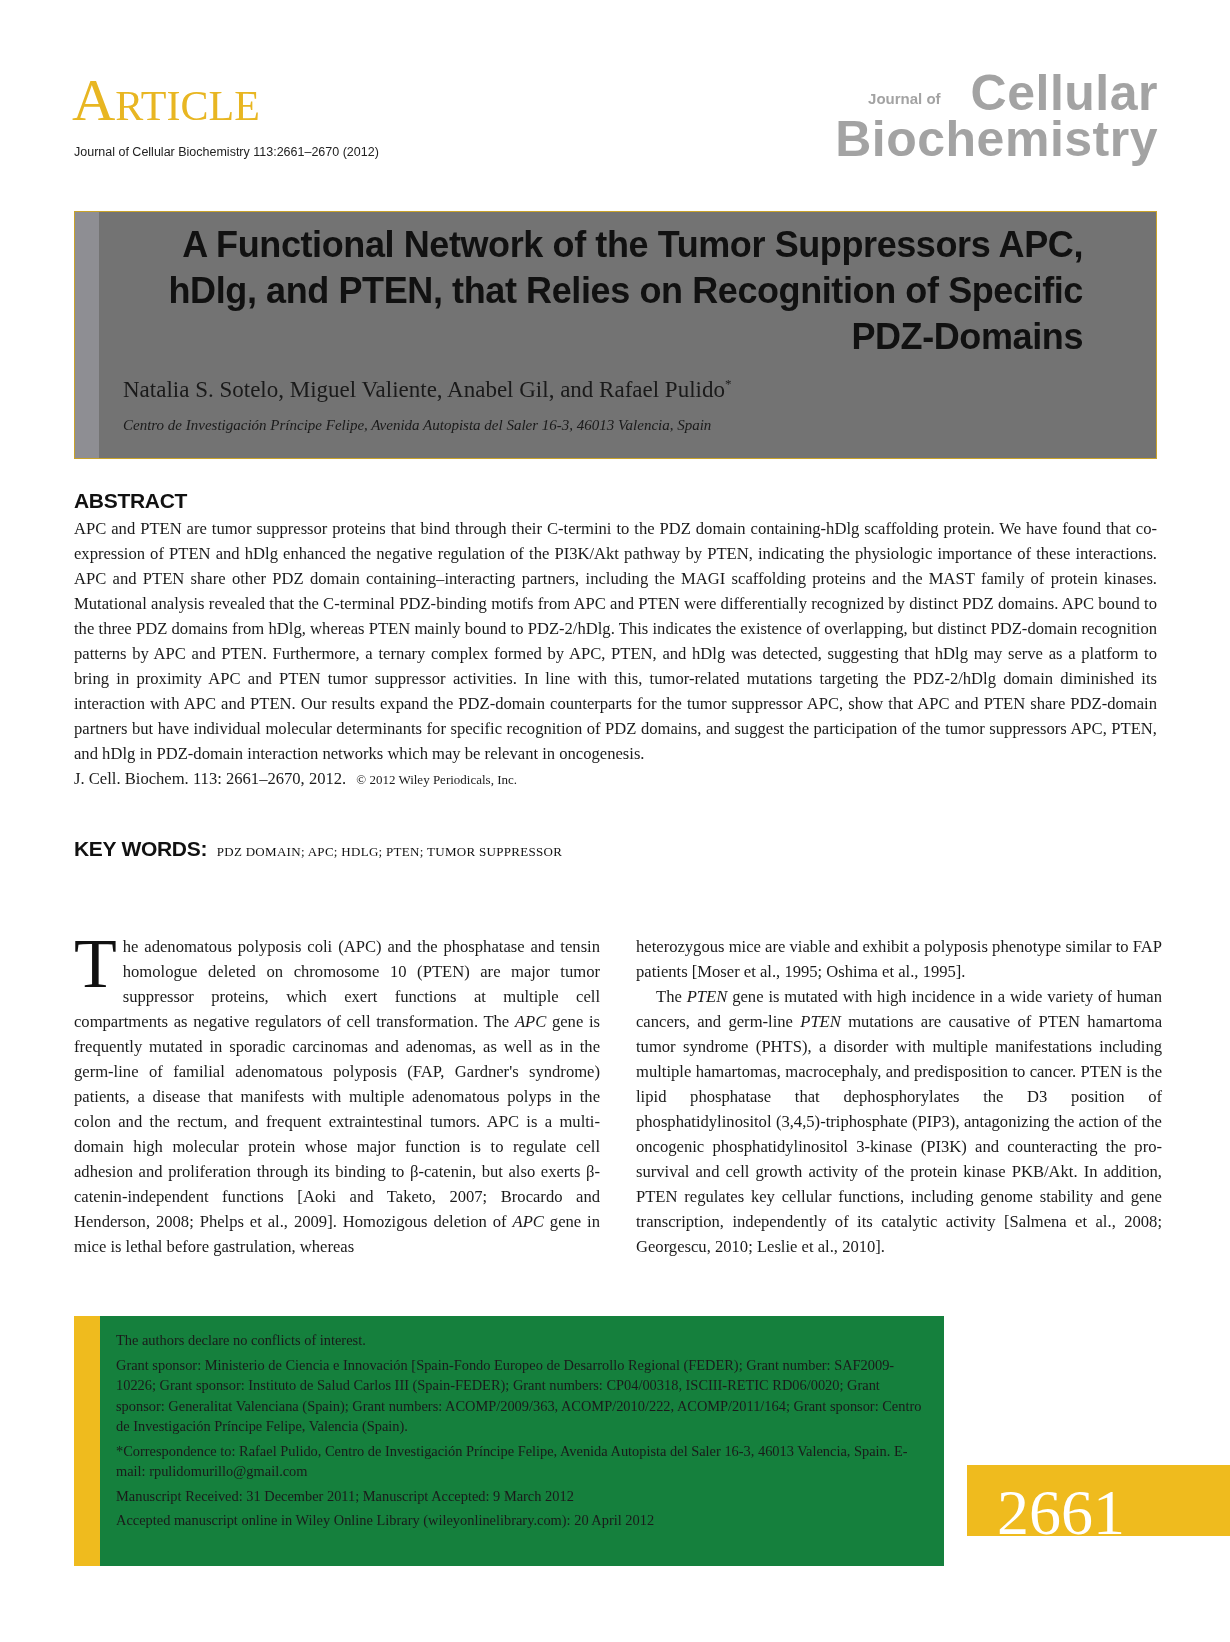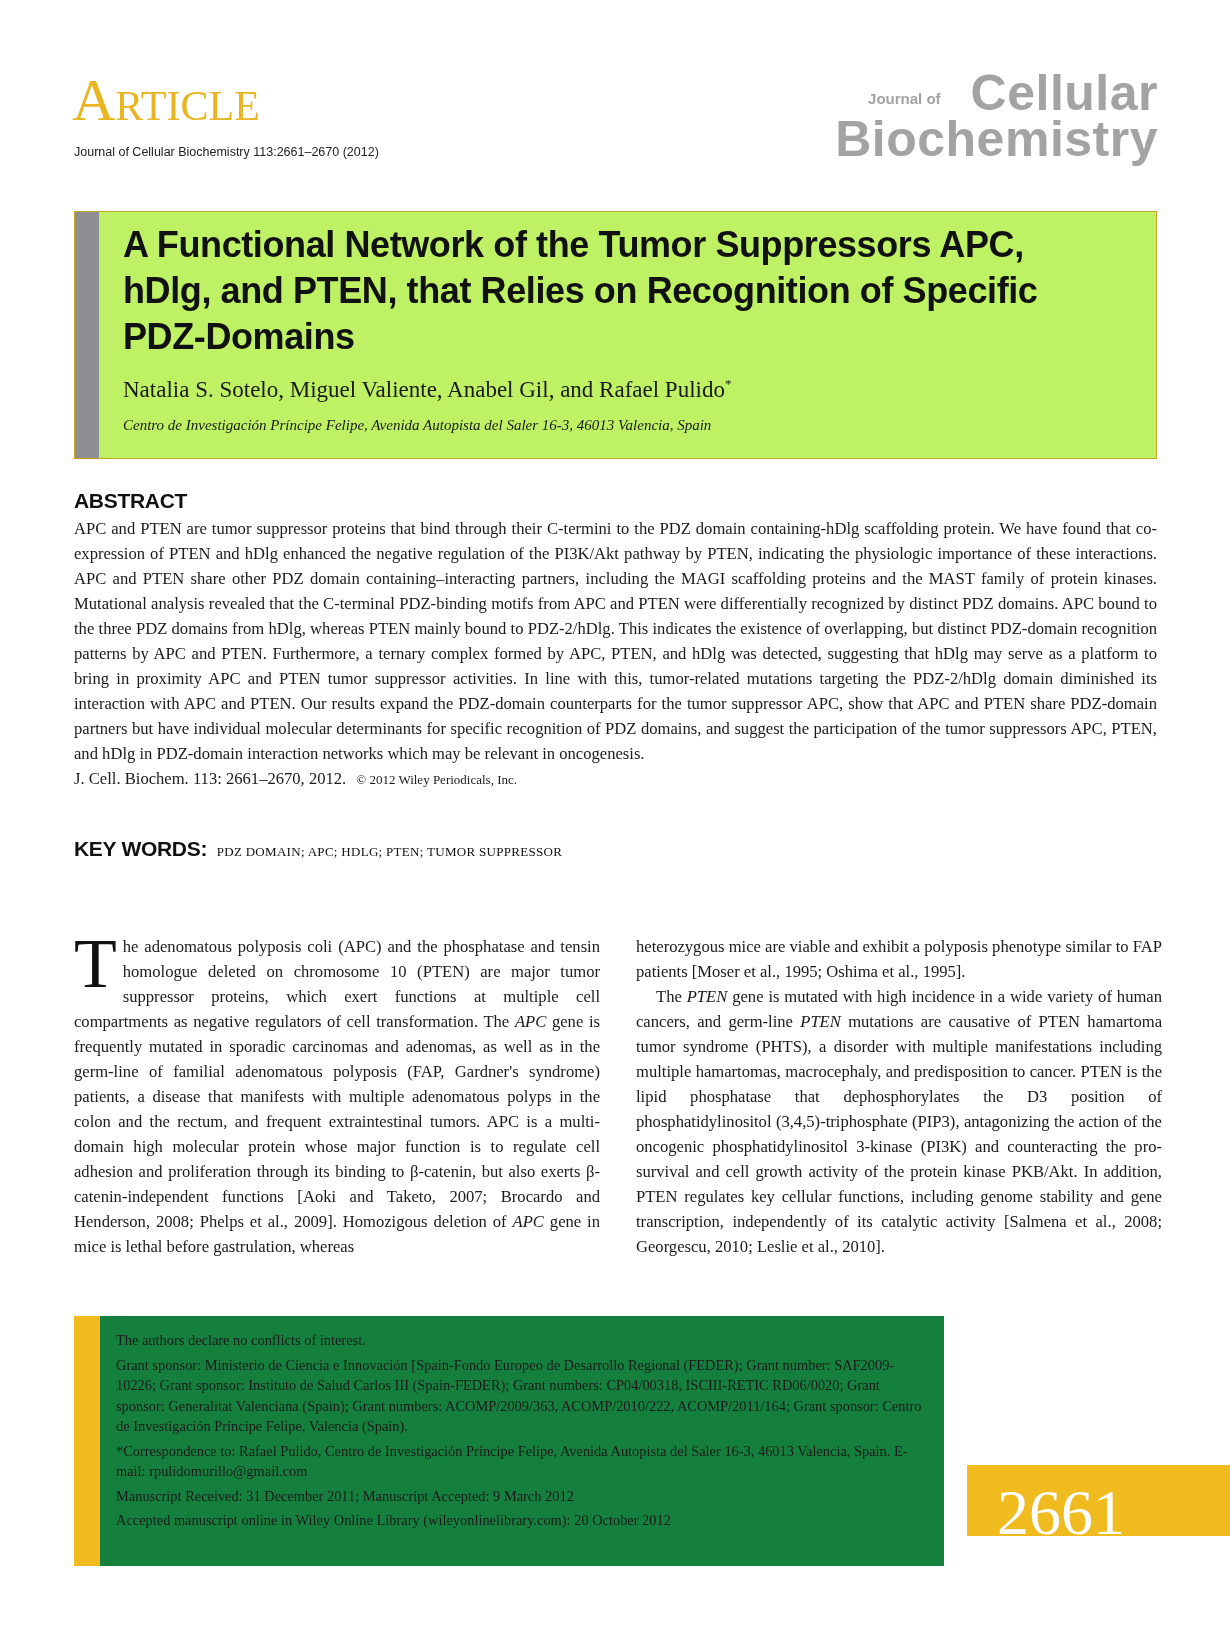--- a/index.html
+++ b/index.html
@@ -21,21 +21,21 @@
       font-family: "Liberation Sans", sans-serif; font-weight: bold; color: #a3a3a3;
       line-height: 1;
     }
     .journal-logo .line1 { display: block; white-space: nowrap; }
     .journal-logo .jof { font-size: 15px; margin-right: 30px; vertical-align: 6px; }
     .journal-logo .cell { font-size: 50px; letter-spacing: 0.5px; }
     .journal-logo .bio { display: block; font-size: 50px; letter-spacing: 0.5px; margin-top: -4px; }
 
     .title-box {
       position: absolute; left: 74px; top: 211px; width: 1083px; height: 248px;
-      background: #bef264; border: 1px solid #c9a32a; box-sizing: border-box;
+      background: #737373; border: 1px solid #c9a32a; box-sizing: border-box; text-align: right;
     }
     .title-box .gray-bar {
       position: absolute; left: 0; top: 0; bottom: 0; width: 24px; background: #8e8e93;
     }
     .paper-title {
       position: absolute; left: 48px; top: 10px; width: 960px;
       font-family: "Liberation Sans", sans-serif; font-weight: bold; font-size: 36px;
       line-height: 46px; color: #111; margin: 0; letter-spacing: -0.4px;
     }
     .authors {
@@ -149,19 +149,19 @@
   <p class="indent"><span>The </span><i>PTEN</i><span> gene is mutated with high incidence in a wide variety of human cancers, and germ-line </span><i>PTEN</i><span> mutations are causative of PTEN hamartoma tumor syndrome (PHTS), a disorder with multiple manifestations including multiple hamartomas, macrocephaly, and predisposition to cancer. PTEN is the lipid phosphatase that dephosphorylates the D3 position of phosphatidylinositol (3,4,5)-triphosphate (PIP3), antagonizing the action of the oncogenic phosphatidylinositol 3-kinase (PI3K) and counteracting the pro-survival and cell growth activity of the protein kinase PKB/Akt. In addition, PTEN regulates key cellular functions, including genome stability and gene transcription, independently of its catalytic activity [Salmena et al., 2008; Georgescu, 2010; Leslie et al., 2010].</span></p>
 </div>
 
 <div class="footnote-box">
   <div class="yellow-bar"></div>
   <div class="footnote-content">
     <p>The authors declare no conflicts of interest.</p>
     <p>Grant sponsor: Ministerio de Ciencia e Innovación [Spain-Fondo Europeo de Desarrollo Regional (FEDER); Grant number: SAF2009-10226; Grant sponsor: Instituto de Salud Carlos III (Spain-FEDER); Grant numbers: CP04/00318, ISCIII-RETIC RD06/0020; Grant sponsor: Generalitat Valenciana (Spain); Grant numbers: ACOMP/2009/363, ACOMP/2010/222, ACOMP/2011/164; Grant sponsor: Centro de Investigación Príncipe Felipe, Valencia (Spain).</p>
     <p>*Correspondence to: Rafael Pulido, Centro de Investigación Príncipe Felipe, Avenida Autopista del Saler 16-3, 46013 Valencia, Spain. E-mail: rpulidomurillo@gmail.com</p>
     <p>Manuscript Received: 31 December 2011; Manuscript Accepted: 9 March 2012</p>
-    <p>Accepted manuscript online in Wiley Online Library (wileyonlinelibrary.com): 20 October 2012</p>
+    <p>Accepted manuscript online in Wiley Online Library (wileyonlinelibrary.com): 20 April 2012</p>
   </div>
 </div>
 
 <div class="page-number-box">
   <div class="page-number">2661</div>
 </div>
 
 </body></html>

